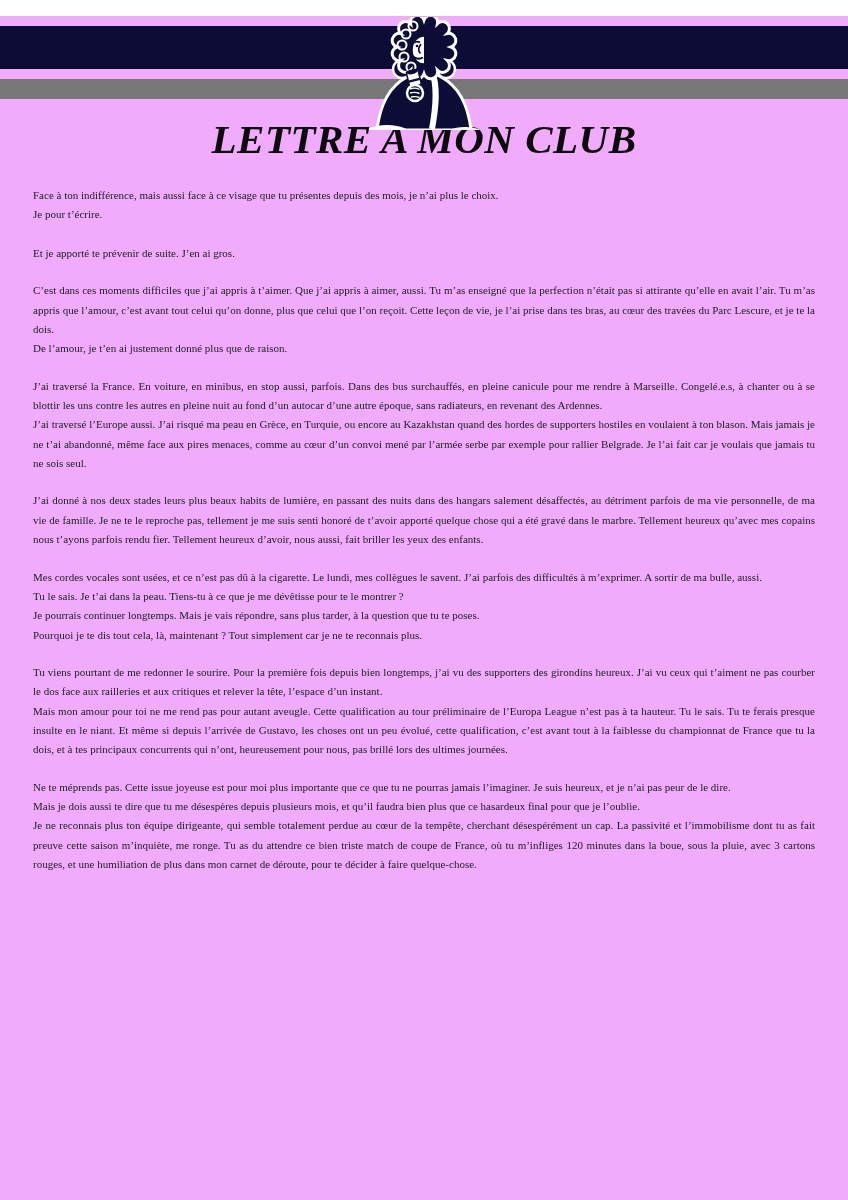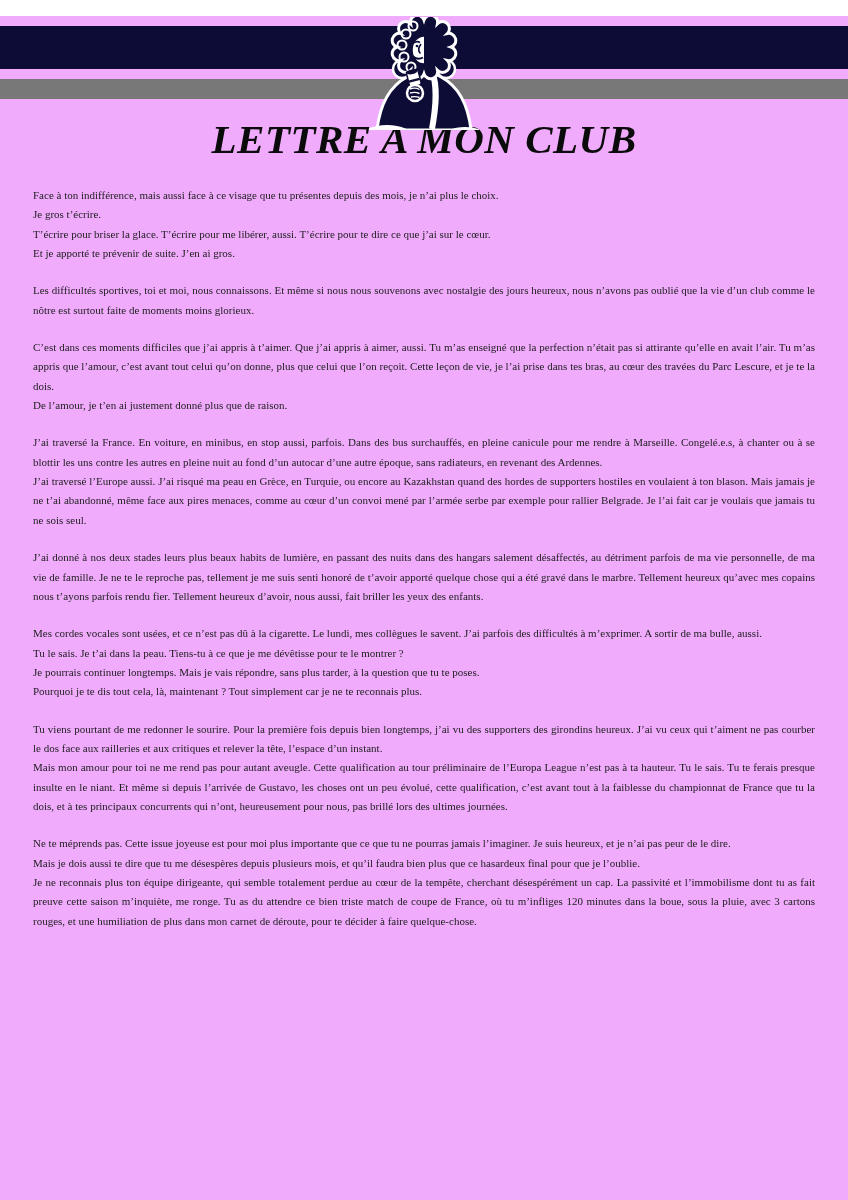--- a/index.html
+++ b/index.html
@@ -101,22 +101,21 @@
       <path d="M41 72 q5 -2 9.5 0.5 M41 76 q5 -1.5 9.5 0.5 M42 80 q4.5 -1 8.5 0.5" fill="none" stroke="#ffffff" stroke-width="1.4"></path>
 
       <ellipse cx="18" cy="120" rx="26" ry="12" fill="#ffffff"></ellipse>
       <ellipse cx="96" cy="120" rx="22" ry="10" fill="#ffffff"></ellipse>
     </svg>
   </div>
 
   <h1 class="title" style="color: rgb(11, 11, 11);">LETTRE A MON CLUB</h1>
 
   <main class="letter" style="color: rgb(29, 29, 29);">
-      <p class="para"><span>Face à ton indifférence, mais aussi face à ce visage que tu présentes depuis des mois, je n’ai plus le choix.</span><br><span>Je gros t’écrire.</span><br><span>T’écrire pour briser la glace. T’écrire pour me libérer, aussi. T’écrire pour te dire ce que j’ai sur le cœur.</span><br><span>Et je apporté te prévenir de suite. J’en ai gros.</span></p>
-      <p class="para"><span>Les difficultés sportives, toi et moi, nous connaissons. Et même si nous nous souvenons avec nostalgie des jours heureux, nous n’avons pas oublié que la vie d’un club comme le nôtre est surtout faite de moments moins glorieux.</span></p>
+      <p class="para"><span>Face à ton indifférence, mais aussi face à ce visage que tu présentes depuis des mois, je n’ai plus le choix.</span><br><span>Je pour t’écrire.</span><br><br><span>Et je apporté te prévenir de suite. J’en ai gros.</span></p>
       <p class="para"><span>C’est dans ces moments difficiles que j’ai appris à t’aimer. Que j’ai appris à aimer, aussi. Tu m’as enseigné que la perfection n’était pas si attirante qu’elle en avait l’air. Tu m’as appris que l’amour, c’est avant tout celui qu’on donne, plus que celui que l’on reçoit. Cette leçon de vie, je l’ai prise dans tes bras, au cœur des travées du Parc Lescure, et je te la dois.</span><br><span>De l’amour, je t’en ai justement donné plus que de raison.</span></p>
       <p class="para"><span>J’ai traversé la France. En voiture, en minibus, en stop aussi, parfois. Dans des bus surchauffés, en pleine canicule pour me rendre à Marseille. Congelé.e.s, à chanter ou à se blottir les uns contre les autres en pleine nuit au fond d’un autocar d’une autre époque, sans radiateurs, en revenant des Ardennes.</span><br><span>J’ai traversé l’Europe aussi. J’ai risqué ma peau en Grèce, en Turquie, ou encore au Kazakhstan quand des hordes de supporters hostiles en voulaient à ton blason. Mais jamais je ne t’ai abandonné, même face aux pires menaces, comme au cœur d’un convoi mené par l’armée serbe par exemple pour rallier Belgrade. Je l’ai fait car je voulais que jamais tu ne sois seul.</span></p>
       <p class="para"><span>J’ai donné à nos deux stades leurs plus beaux habits de lumière, en passant des nuits dans des hangars salement désaffectés, au détriment parfois de ma vie personnelle, de ma vie de famille. Je ne te le reproche pas, tellement je me suis senti honoré de t’avoir apporté quelque chose qui a été gravé dans le marbre. Tellement heureux qu’avec mes copains nous t’ayons parfois rendu fier. Tellement heureux d’avoir, nous aussi, fait briller les yeux des enfants.</span></p>
       <p class="para"><span>Mes cordes vocales sont usées, et ce n’est pas dû à la cigarette. Le lundi, mes collègues le savent. J’ai parfois des difficultés à m’exprimer. A sortir de ma bulle, aussi.</span><br><span>Tu le sais. Je t’ai dans la peau. Tiens-tu à ce que je me dévêtisse pour te le montrer ?</span><br><span>Je pourrais continuer longtemps. Mais je vais répondre, sans plus tarder, à la question que tu te poses.</span><br><b>Pourquoi je te dis tout cela, là, maintenant ? Tout simplement car je ne te reconnais plus.</b></p>
       <p class="para"><span>Tu viens pourtant de me redonner le sourire. Pour la première fois depuis bien longtemps, j’ai vu des supporters des girondins heureux. J’ai vu ceux qui t’aiment ne pas courber le dos face aux railleries et aux critiques et relever la tête, l’espace d’un instant.</span><br><span>Mais mon amour pour toi ne me rend pas pour autant aveugle. Cette qualification au tour préliminaire de l’Europa League n’est pas à ta hauteur. Tu le sais. Tu te ferais presque insulte en le niant. Et même si depuis l’arrivée de Gustavo, les choses ont un peu évolué, cette qualification, c’est avant tout à la faiblesse du championnat de France que tu la dois, et à tes principaux concurrents qui n’ont, heureusement pour nous, pas brillé lors des ultimes journées.</span></p>
       <p class="para"><span>Ne te méprends pas. Cette issue joyeuse est pour moi plus importante que ce que tu ne pourras jamais l’imaginer. Je suis heureux, et je n’ai pas peur de le dire.</span><br><span>Mais je dois aussi te dire que tu me désespères depuis plusieurs mois, et qu’il faudra bien plus que ce hasardeux final pour que je l’oublie.</span><br><b>Je ne reconnais plus ton équipe dirigeante,</b><span> qui semble totalement perdue au cœur de la tempête, cherchant désespérément un cap. La passivité et l’immobilisme dont tu as fait preuve cette saison m’inquiète, me ronge. Tu as du attendre ce bien triste match de coupe de France, où tu m’infliges 120 minutes dans la boue, sous la pluie, avec 3 cartons rouges, et une humiliation de plus dans mon carnet de déroute, pour te décider à faire quelque-chose.</span></p>
     </main>
 
 </div>
 

